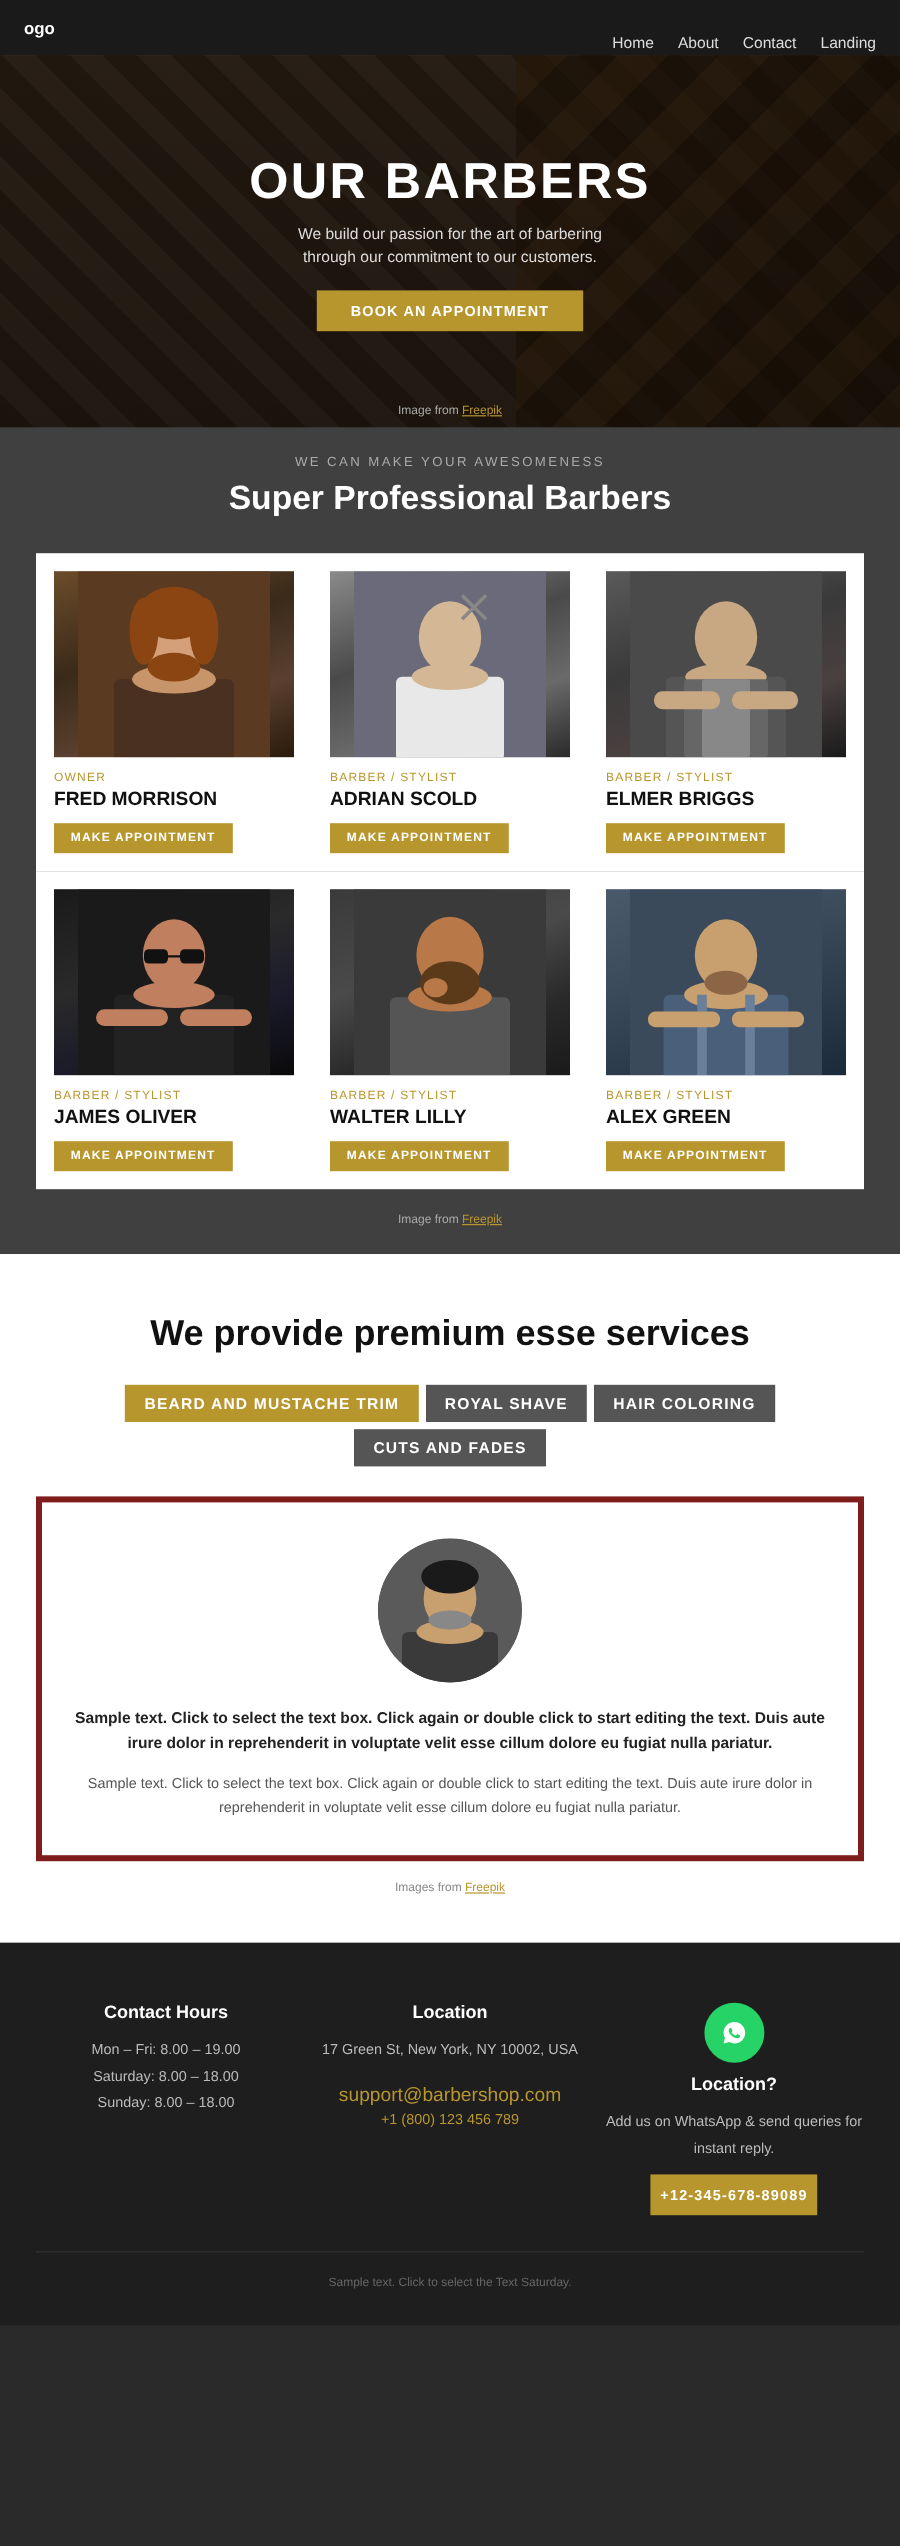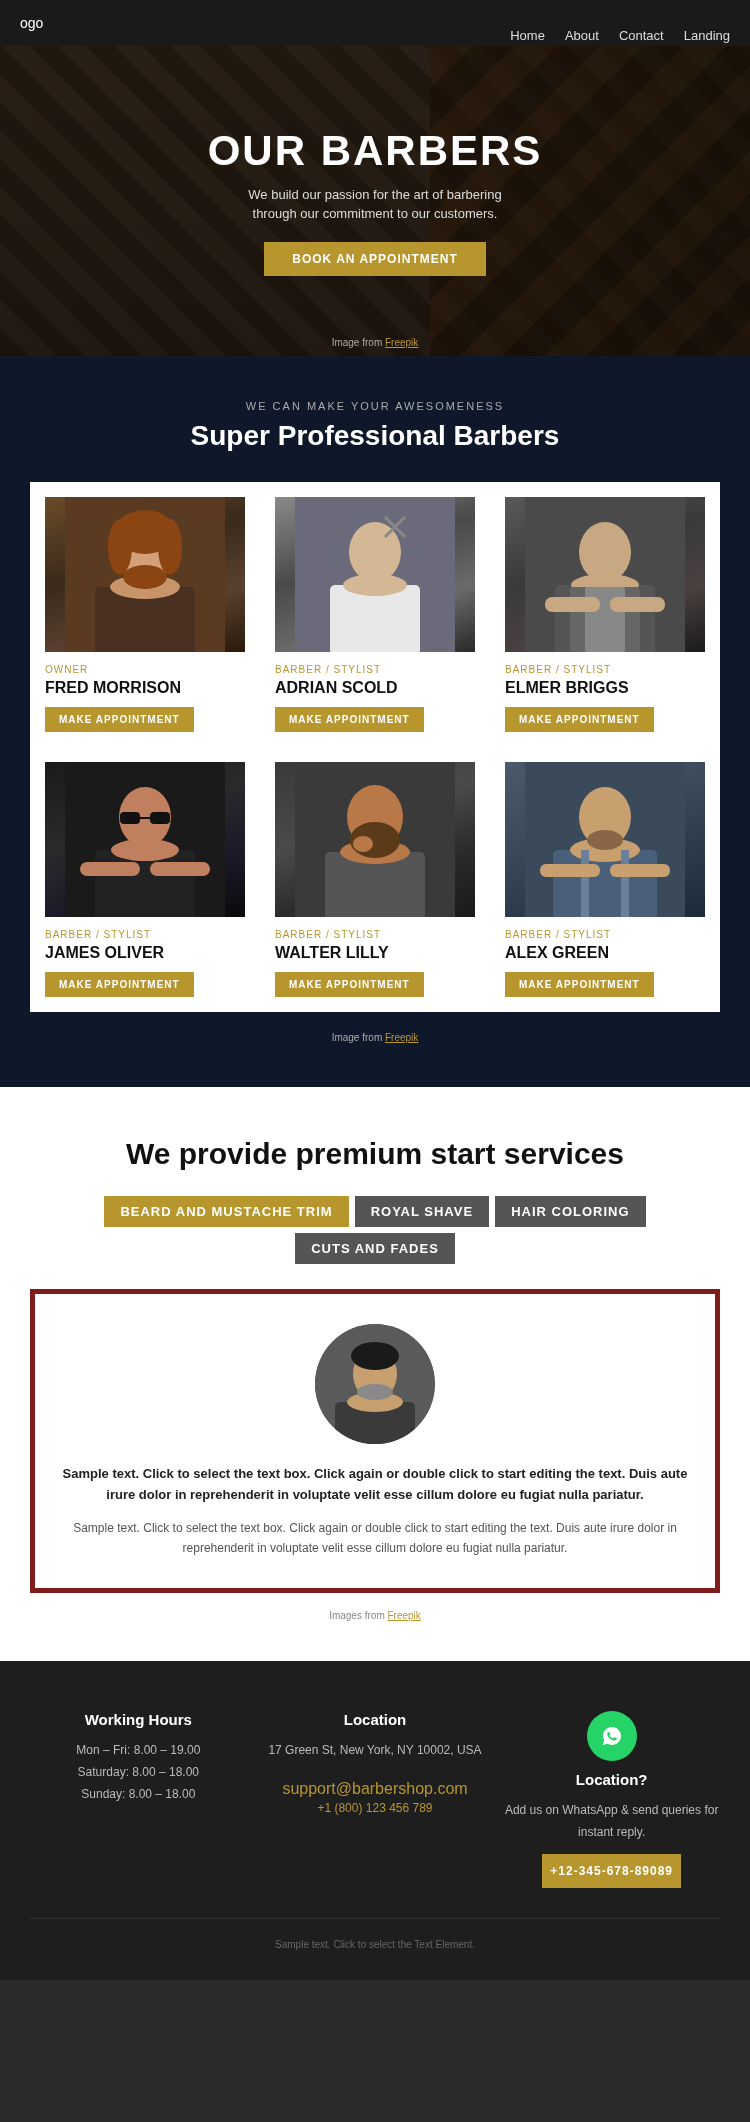--- a/index.html
+++ b/index.html
@@ -8,21 +8,21 @@
     
     nav {
       background: #1a1a1a;
       display: flex;
       align-items: center;
       justify-content: space-between;
       padding: 0 20px;
       height: 46px;
       position: relative;
     }
-    .nav-logo { color: #fff; font-size: 14px; font-weight: normal; text-align: right; }
+    .nav-logo { color: #fff; font-size: 14px; font-weight: bold; text-align: right; }
     .nav-links { display: flex; gap: 20px; margin-top: 24px; }
     .nav-links a {
       color: #ddd;
       text-decoration: none;
       font-size: 13px;
     }
 
     
     .hero {
       position: relative;
@@ -88,22 +88,22 @@
       position: absolute;
       bottom: 8px;
       font-size: 10px;
       color: #aaa;
       z-index: 2;
     }
     .hero-credit a { color: #b8962e; }
 
     
     .barbers-section {
-      background: #0f172a;
-      padding: 44px 30px;
+      background: #404040;
+      padding: 23px 30px;
       text-align: center;
     }
     .section-subtitle {
       font-size: 11px;
       letter-spacing: 2px;
       color: #aaa;
       text-transform: uppercase;
       margin-bottom: 8px;
     }
     .section-title {
@@ -447,21 +447,21 @@
       <button class="appt-btn">MAKE APPOINTMENT</button>
     </div>
 
   </div>
   <p class="barbers-credit">
     <span>Image from </span><a href="#">Freepik</a>
   </p>
 </section>
 
 <section class="services-section">
-  <h2 class="services-title">We provide premium start services</h2>
+  <h2 class="services-title">We provide premium esse services</h2>
   <div class="services-tabs">
     <button class="tab-btn active">BEARD AND MUSTACHE TRIM</button>
     <button class="tab-btn inactive">ROYAL SHAVE</button>
     <button class="tab-btn inactive">HAIR COLORING</button>
     <button class="tab-btn inactive">CUTS AND FADES</button>
   </div>
   <div class="service-content">
     <div class="service-image">
       <svg viewBox="0 0 120 120" xmlns="http://www.w3.org/2000/svg">
         <circle cx="60" cy="60" r="60" fill="#5a5a5a"></circle>
@@ -479,21 +479,21 @@
   </div>
   <p class="services-credit">
     <span>Images from </span><a href="#">Freepik</a>
   </p>
 </section>
 
 <footer>
   <div class="footer-grid">
 
     <div class="footer-col">
-      <h3>Working Hours</h3>
+      <h3>Contact Hours</h3>
       <span>Mon – Fri: 8.00 – 19.00</span>
       <span>Saturday: 8.00 – 18.00</span>
       <span>Sunday: 8.00 – 18.00</span>
     </div>
 
     <div class="footer-col">
       <h3>Location</h3>
       <span>17 Green St, New York, NY 10002, USA</span>
       <br>
       <a class="footer-email" href="#">support@barbershop.com</a>
@@ -507,15 +507,15 @@
           <path d="M14 5C9.03 5 5 9.03 5 14c0 1.58.41 3.06 1.13 4.35L5 23l4.81-1.26A9 9 0 0014 23c4.97 0 9-4.03 9-9s-4.03-9-9-9zm4.42 12.42c-.19.53-.95.97-1.55 1.1-.41.09-.95.16-2.76-.59-2.32-.93-3.82-3.28-3.93-3.43-.11-.15-.9-1.2-.9-2.28s.56-1.62.77-1.85c.21-.23.46-.28.61-.28h.44c.14 0 .33-.05.52.4.19.46.65 1.6.71 1.71.06.11.1.24.02.38-.08.14-.12.23-.24.35-.12.12-.25.27-.35.36-.12.1-.24.21-.1.41.14.2.62.9 1.33 1.46.92.76 1.7.99 1.94 1.1.24.11.38.09.52-.05.14-.14.59-.69.75-.93.16-.24.32-.2.54-.12.22.08 1.4.66 1.64.78.24.12.4.18.46.28.06.1.06.58-.13 1.12z" fill="white"></path>
         </svg>
       </div>
       <h3>Location?</h3>
       <span>Add us on WhatsApp &amp; send queries for instant reply.</span>
       <button class="footer-cta-btn">+12-345-678-89089</button>
     </div>
 
   </div>
   <div class="footer-bottom">
-    <span>Sample text. Click to select the Text Element.</span>
+    <span>Sample text. Click to select the Text Saturday.</span>
   </div>
 </footer>
 
 </body></html>

